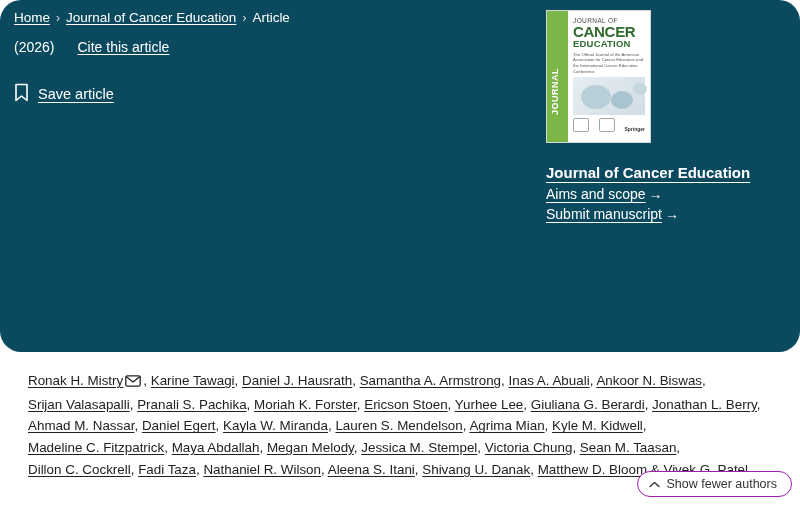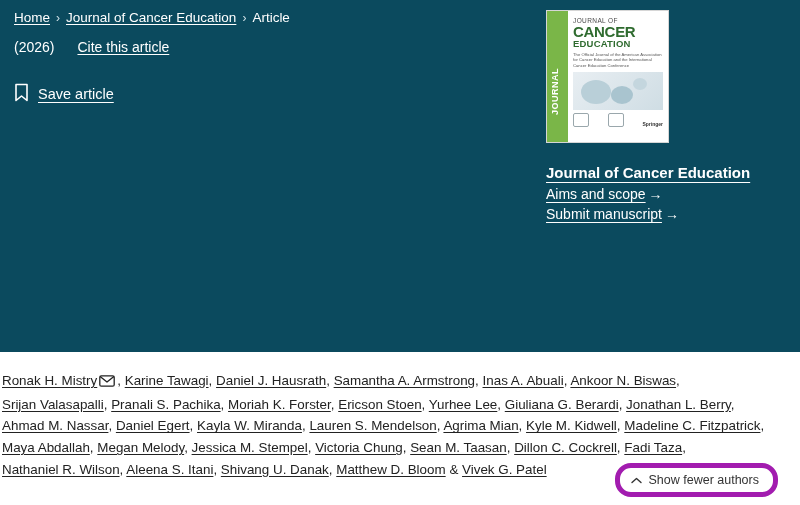--- a/index.html
+++ b/index.html
@@ -15,20 +15,21 @@
     position: relative;
   }
   
   .hero {
     background: #0b4a5e;
     color: #ffffff;
     padding: 10px 14px 14px 14px;
     height: 352px;
     position: relative;
     overflow: hidden;
+    border-radius: 21px;
   }
   .breadcrumb {
     font-size: 13.5px;
     display: flex;
     align-items: center;
     gap: 6px;
     margin-bottom: 14px;
     color: #ffffff;
   }
   .breadcrumb a {
@@ -84,21 +85,21 @@
 
   
   .hero-right {
     position: absolute;
     top: 10px;
     right: 14px;
     width: 240px;
     text-align: left;
   }
   .cover {
-    width: 123px;
+    width: 105px;
     height: 133px;
     background: #ffffff;
     border: 1px solid #d6d6d6;
     position: relative;
     overflow: hidden;
     margin-left: 0;
   }
   .cover .spine {
     position: absolute;
     left: 0; top: 0; bottom: 0;
@@ -193,21 +194,21 @@
     color: #ffffff;
     text-decoration: underline;
     text-underline-offset: 3px;
     cursor: pointer;
   }
   .hero-link .arrow { text-decoration: none; display: inline-block; margin-left: 3px; }
 
   
   .authors-section {
     background: #ffffff;
-    padding: 18px 14px 0 2px;
+    padding: 18px 14px 0 28px;
     position: relative;
     height: 153px;
   }
   .authors-text {
     font-size: 13.4px;
     line-height: 1.62;
     color: #222222;
     max-width: 790px;
   }
   .authors-text .author {
@@ -219,24 +220,24 @@
   }
   .authors-text .plain { color: #222222; }
   .mail-icon {
     display: inline-block;
     vertical-align: -2px;
     margin: 0 2px;
     cursor: pointer;
   }
   .show-fewer {
     position: absolute;
-    right: 22px;
+    right: 8px;
     bottom: 8px;
     background: #ffffff;
-    border: 5px solid #a21caf;
+    border: 1px solid #a21caf;
     border-radius: 16px;
     font-size: 12.5px;
     color: #333333;
     padding: 5px 14px 5px 11px;
     display: inline-flex;
     align-items: center;
     gap: 7px;
     cursor: pointer;
   }
   .chev { display: inline-block; }

